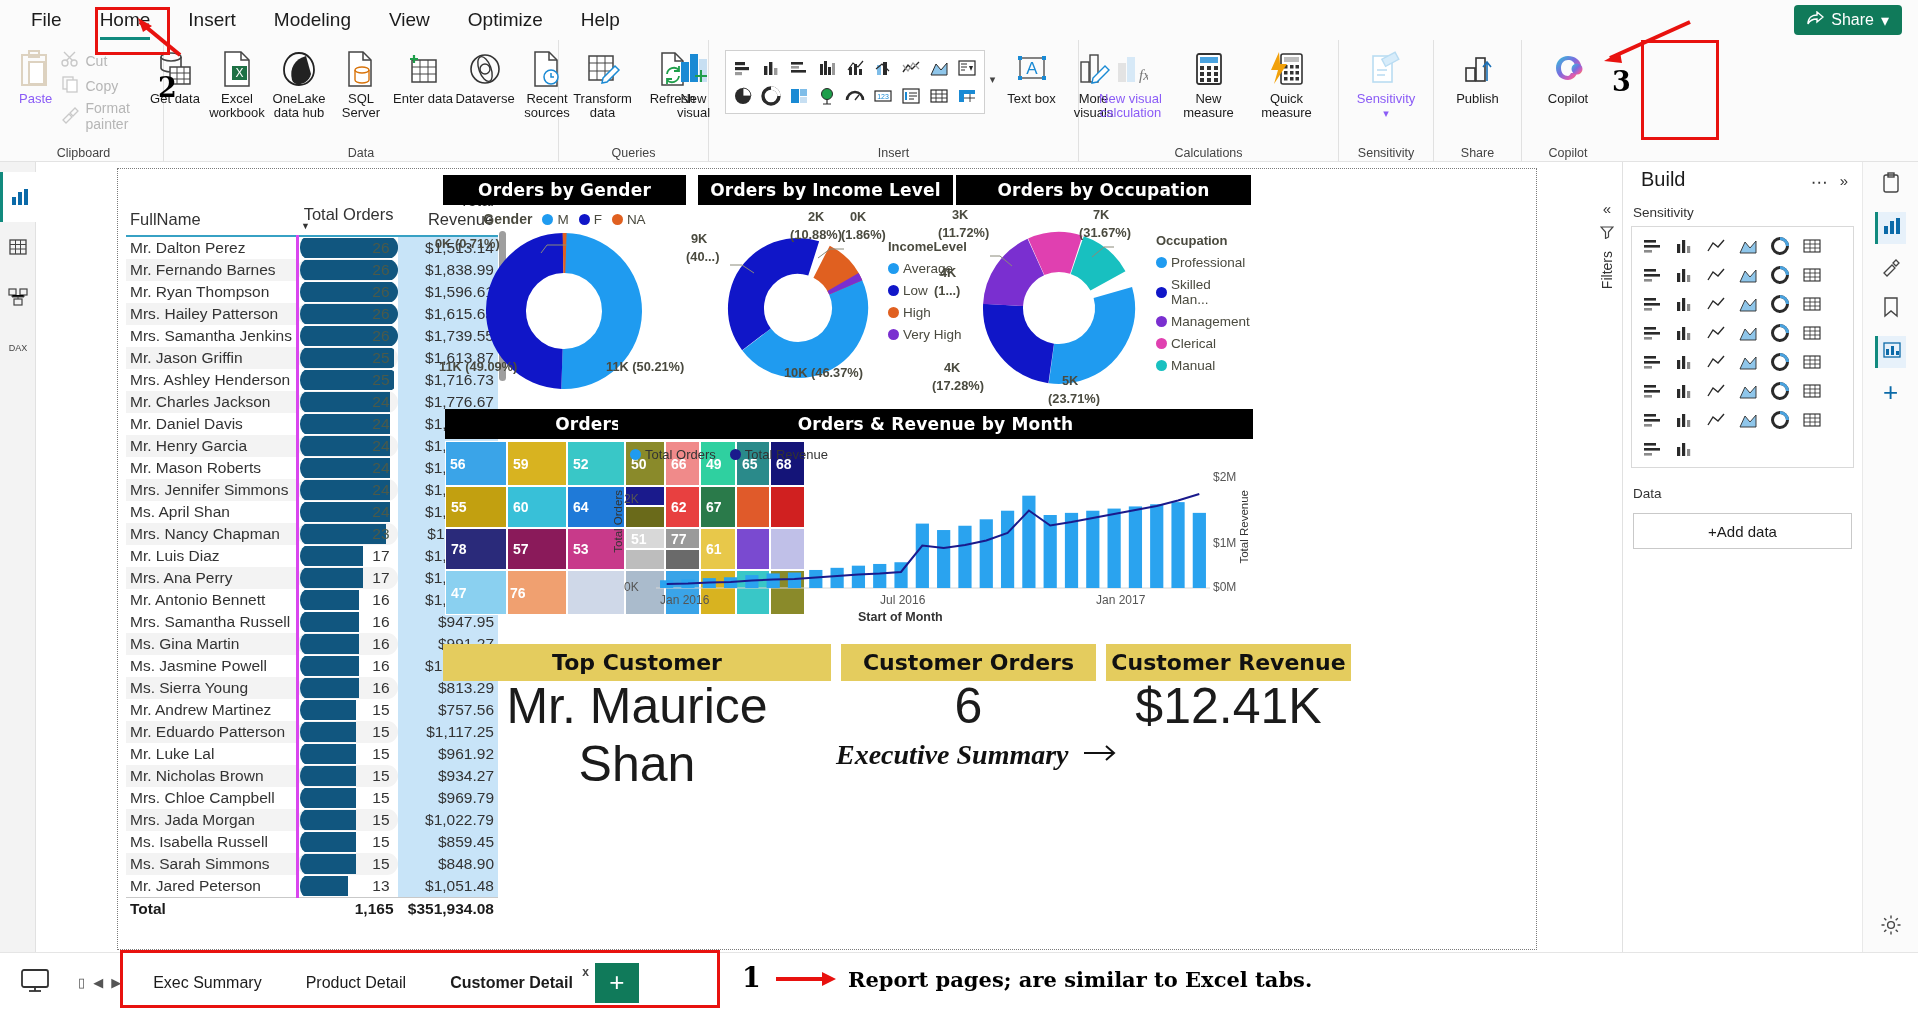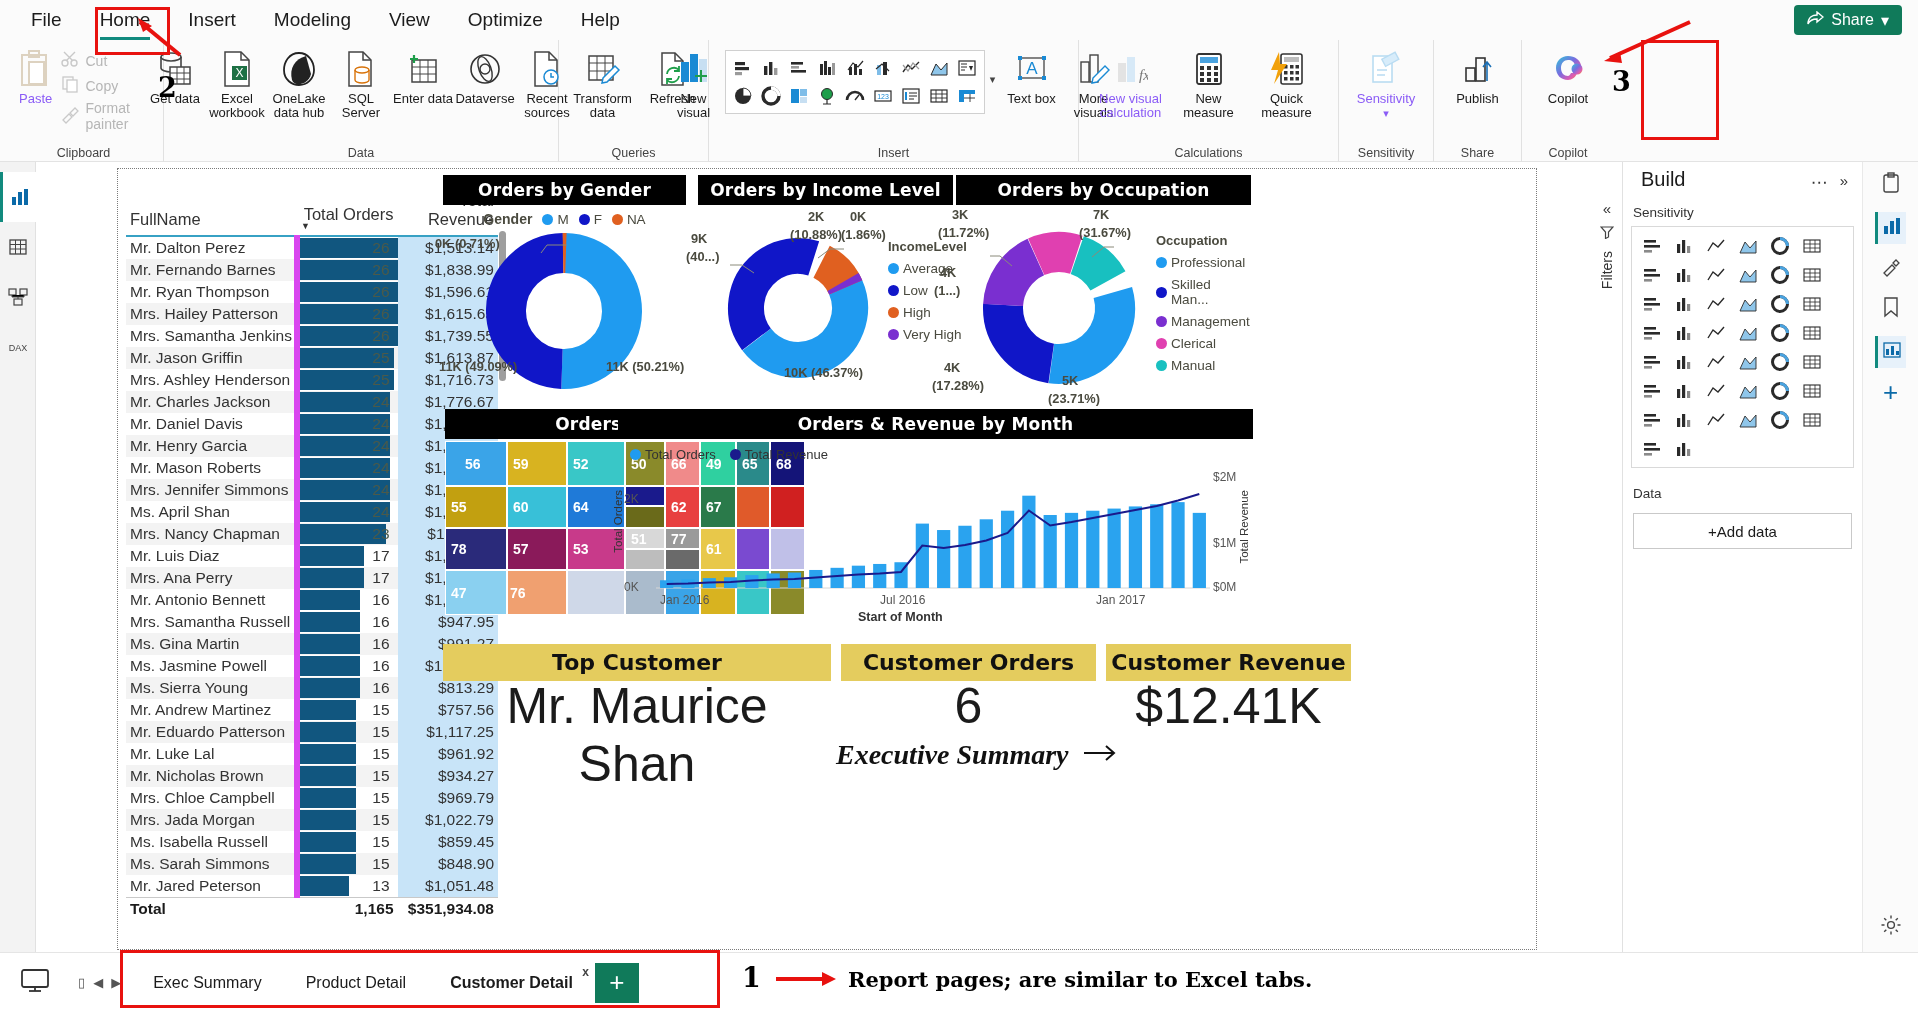--- a/index.html
+++ b/index.html
@@ -63,21 +63,21 @@
   .tbl thead tr { border-bottom:2px solid #37a1c4; }
   .tbl td { padding:1px 4px; height:21.6px; line-height:20px; white-space:nowrap; overflow:hidden; }
   .tbl td.num { text-align:right; position:relative; }
   .tbl tr.alt td { background:#f3f3f3; }
   .tbl td.rev { background:#c8e4f8; text-align:right; }
   .tbl tr.alt td.rev { background:#c8e4f8; }
   .bar { position:absolute; left:0; top:1px; bottom:1px; background:#11567f; }
   .barval { position:relative; z-index:2; padding-right:4px; }
   .barval.inbar { color:#4b5a4a; }
   .tbl tfoot td { font-weight:bold; border-top:1px solid #c9c9c9; background:#fff; color:#1b1b1b;}
-  .colsep { border-left:6px solid #d946ef; }
+  .colsep { border-left:3px solid #d946ef;border-radius:11px; }
   .tbl-scroll { position:absolute; right:-8px; top:44px; width:7px; height:150px;
     background:#9e9e9e; border-radius:4px; }
 
   
   .card { position:absolute; }
   .card-title { background:#000; color:#fff; font-weight:bold; text-align:center;
     font-size:17px; letter-spacing:.2px; padding:5px 0; font-family:"DejaVu Sans", sans-serif; }
   .lgd { display:flex; align-items:center; gap:4px; font-size:13.5px; color:#4a4a3f; }
   .dot { width:11px; height:11px; border-radius:50%; display:inline-block; }
   .callout { position:absolute; font-size:12.8px; font-weight:bold; color:#4a4a3f; white-space:nowrap; }
@@ -908,21 +908,21 @@
               <i class="dot" style="background:#18c0c0"></i>
               <span>Manual</span>
             </div>
       </div>
     </div>
   </div>
 
   <div class="card" style="left:327px; top:240px; width:360px;">
     <div class="card-title">Orders by Age</div>
     <div id="treemap" style="position:relative;width:360px;height:174px;margin-top:2px">
-          <div style="position: absolute; left: 0px; top: 0px; width: 62px; height: 45px; background: rgb(58, 164, 232); border: 1px solid rgb(255, 255, 255); color: rgb(255, 255, 255); font-size: 14px; font-weight: bold; display: flex; align-items: center; padding-left: 19px; overflow: hidden;">56</div>
+          <div style="position: absolute; left: 0px; top: 0px; width: 62px; height: 45px; background: rgb(58, 164, 232); border: 1px solid rgb(255, 255, 255); color: rgb(255, 255, 255); font-size: 14px; font-weight: bold; display: flex; align-items: center; padding-left: 4px; overflow: hidden;">56</div>
           <div style="position: absolute; left: 62px; top: 0px; width: 60px; height: 45px; background: rgb(216, 179, 32); border: 1px solid rgb(255, 255, 255); color: rgb(255, 255, 255); font-size: 14px; font-weight: bold; display: flex; align-items: center; padding-left: 5px; overflow: hidden;">59</div>
           <div style="position: absolute; left: 122px; top: 0px; width: 58px; height: 45px; background: rgb(57, 199, 199); border: 1px solid rgb(255, 255, 255); color: rgb(255, 255, 255); font-size: 14px; font-weight: bold; display: flex; align-items: center; padding-left: 5px; overflow: hidden;">52</div>
           <div style="position: absolute; left: 180px; top: 0px; width: 40px; height: 45px; background: rgb(138, 138, 42); border: 1px solid rgb(255, 255, 255); color: rgb(255, 255, 255); font-size: 14px; font-weight: bold; display: flex; align-items: center; padding-left: 5px; overflow: hidden;">50</div>
           <div style="position: absolute; left: 220px; top: 0px; width: 35px; height: 45px; background: rgb(240, 138, 138); border: 1px solid rgb(255, 255, 255); color: rgb(255, 255, 255); font-size: 14px; font-weight: bold; display: flex; align-items: center; padding-left: 5px; overflow: hidden;">66</div>
           <div style="position: absolute; left: 255px; top: 0px; width: 36px; height: 45px; background: rgb(47, 208, 160); border: 1px solid rgb(255, 255, 255); color: rgb(255, 255, 255); font-size: 14px; font-weight: bold; display: flex; align-items: center; padding-left: 5px; overflow: hidden;">49</div>
           <div style="position: absolute; left: 291px; top: 0px; width: 34px; height: 45px; background: rgb(42, 138, 138); border: 1px solid rgb(255, 255, 255); color: rgb(255, 255, 255); font-size: 14px; font-weight: bold; display: flex; align-items: center; padding-left: 5px; overflow: hidden;">65</div>
           <div style="position: absolute; left: 325px; top: 0px; width: 35px; height: 45px; background: rgb(20, 20, 120); border: 1px solid rgb(255, 255, 255); color: rgb(255, 255, 255); font-size: 14px; font-weight: bold; display: flex; align-items: center; padding-left: 5px; overflow: hidden;">68</div>
           <div style="position: absolute; left: 0px; top: 45px; width: 62px; height: 42px; background: rgb(194, 160, 16); border: 1px solid rgb(255, 255, 255); color: rgb(255, 255, 255); font-size: 14px; font-weight: bold; display: flex; align-items: center; padding-left: 5px; overflow: hidden;">55</div>
           <div style="position: absolute; left: 62px; top: 45px; width: 60px; height: 42px; background: rgb(56, 192, 216); border: 1px solid rgb(255, 255, 255); color: rgb(255, 255, 255); font-size: 14px; font-weight: bold; display: flex; align-items: center; padding-left: 5px; overflow: hidden;">60</div>
           <div style="position: absolute; left: 122px; top: 45px; width: 58px; height: 42px; background: rgb(31, 122, 216); border: 1px solid rgb(255, 255, 255); color: rgb(255, 255, 255); font-size: 14px; font-weight: bold; display: flex; align-items: center; padding-left: 5px; overflow: hidden;">64</div>

